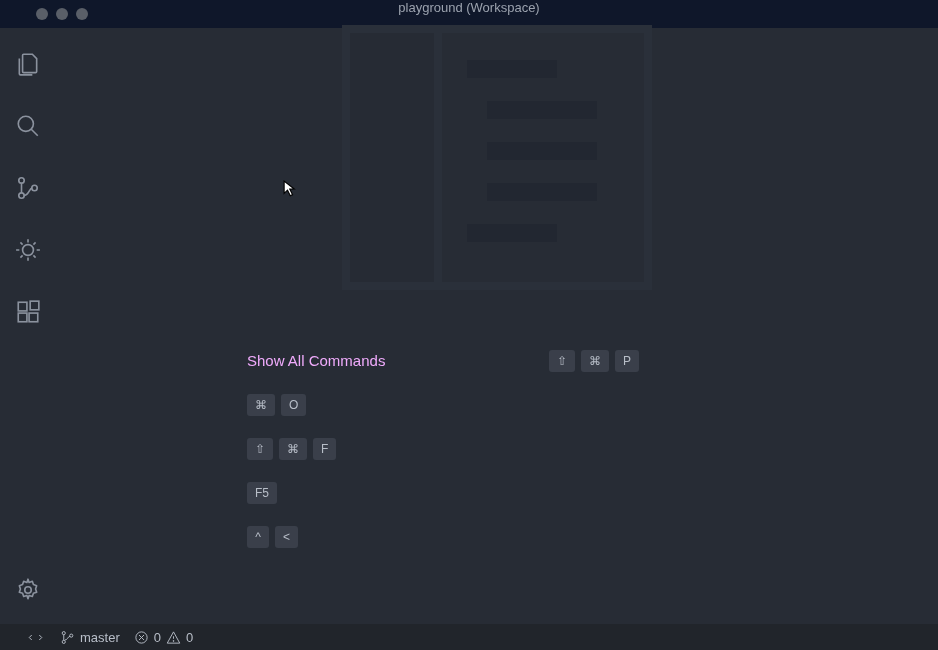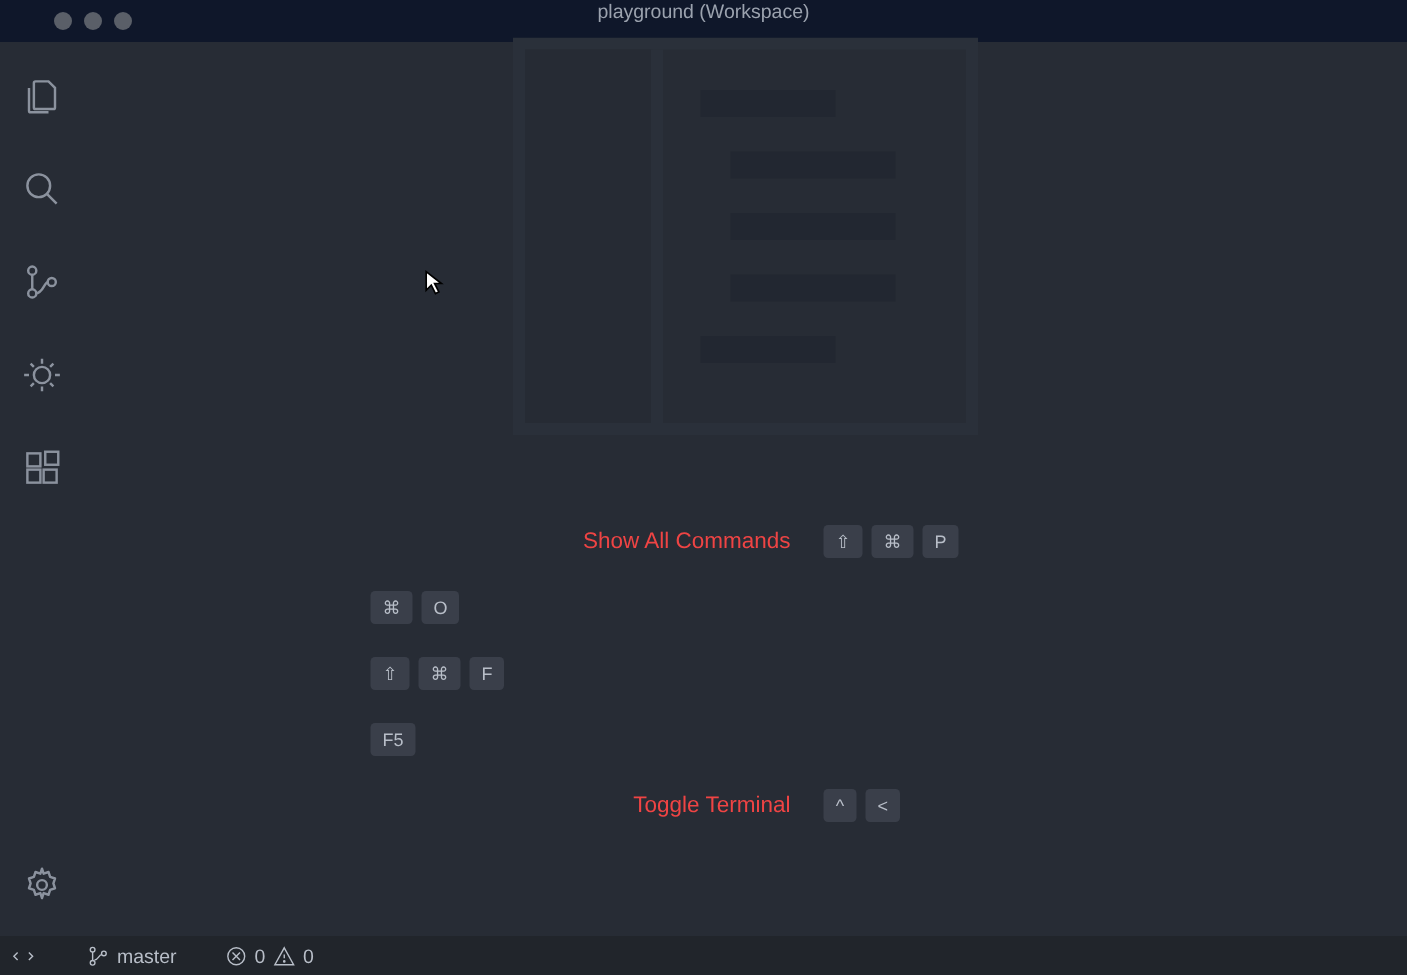--- a/index.html
+++ b/index.html
@@ -99,47 +99,46 @@
       gap: 22px;
       width: 500px;
     }
     .shortcut-row {
       display: flex;
       align-items: center;
       gap: 22px;
     }
     .shortcut-label {
       flex: 0 0 280px;
-      text-align: right;
       font-size: 15px;
-      color: #ef4444;
+      color: #f0abfc;
     }
     .shortcut-keys {
       display: flex;
       gap: 6px;
     }
     .key {
       background: #3a3f4a;
       color: #b8bec8;
       font-size: 12px;
       padding: 4px 8px;
       border-radius: 3px;
       min-width: 22px;
       text-align: center;
       font-family: inherit;
     }
     .status-bar {
       height: 26px;
       background: #21252b;
       display: flex;
       align-items: center;
-      padding: 0 4px;
+      padding: 0 24px;
       font-size: 13px;
       color: #b8bec8;
-      gap: 32px;
+      gap: 14px;
     }
     .status-item {
       display: flex;
       align-items: center;
       gap: 5px;
       cursor: pointer;
     }
     .status-remote {
       width: 22px;
       height: 22px;
@@ -256,21 +255,20 @@
           <span class="key">⌘</span>
           <span class="key">F</span>
         </div>
       </div>
       <div class="shortcut-row">
         <div class="shortcut-keys">
           <span class="key">F5</span>
         </div>
       </div>
       <div class="shortcut-row">
-        <div class="shortcut-label">Toggle Terminal</div>
         <div class="shortcut-keys">
           <span class="key">^</span>
           <span class="key">&lt;</span>
         </div>
       </div>
     </div>
   </div>
 </div>
 
 <div class="status-bar">

